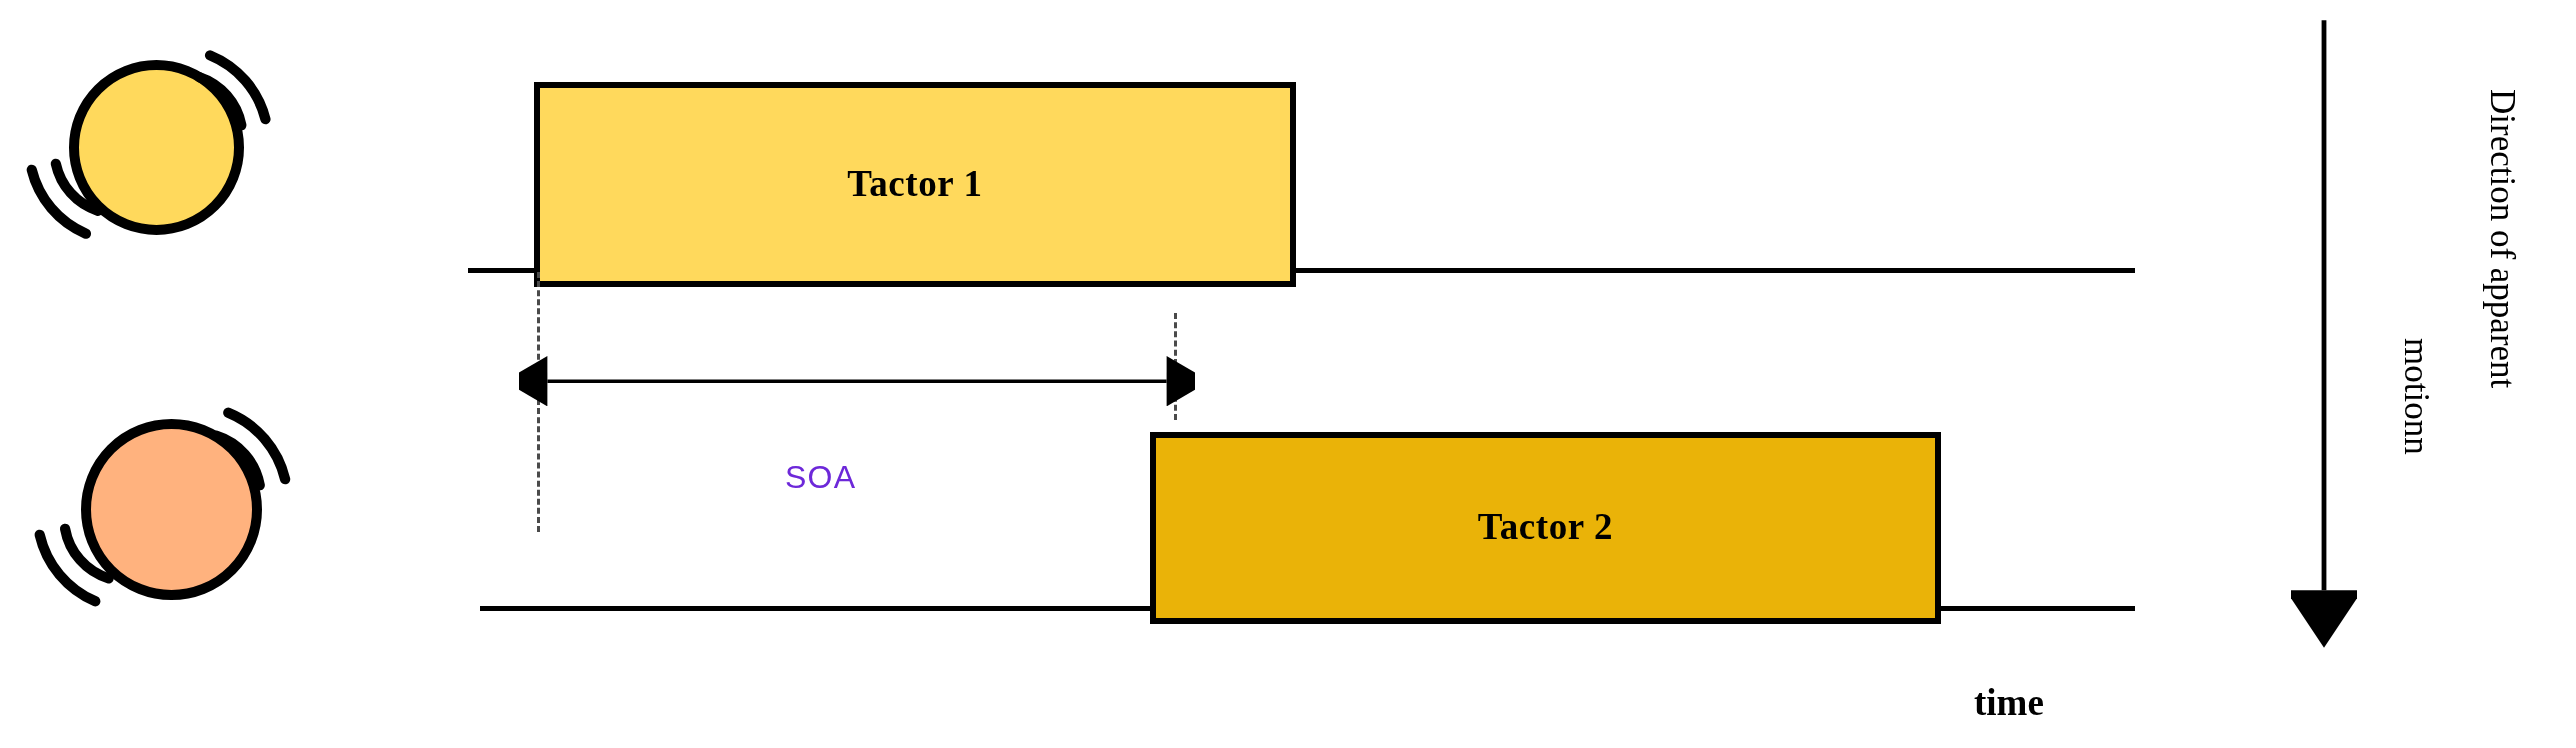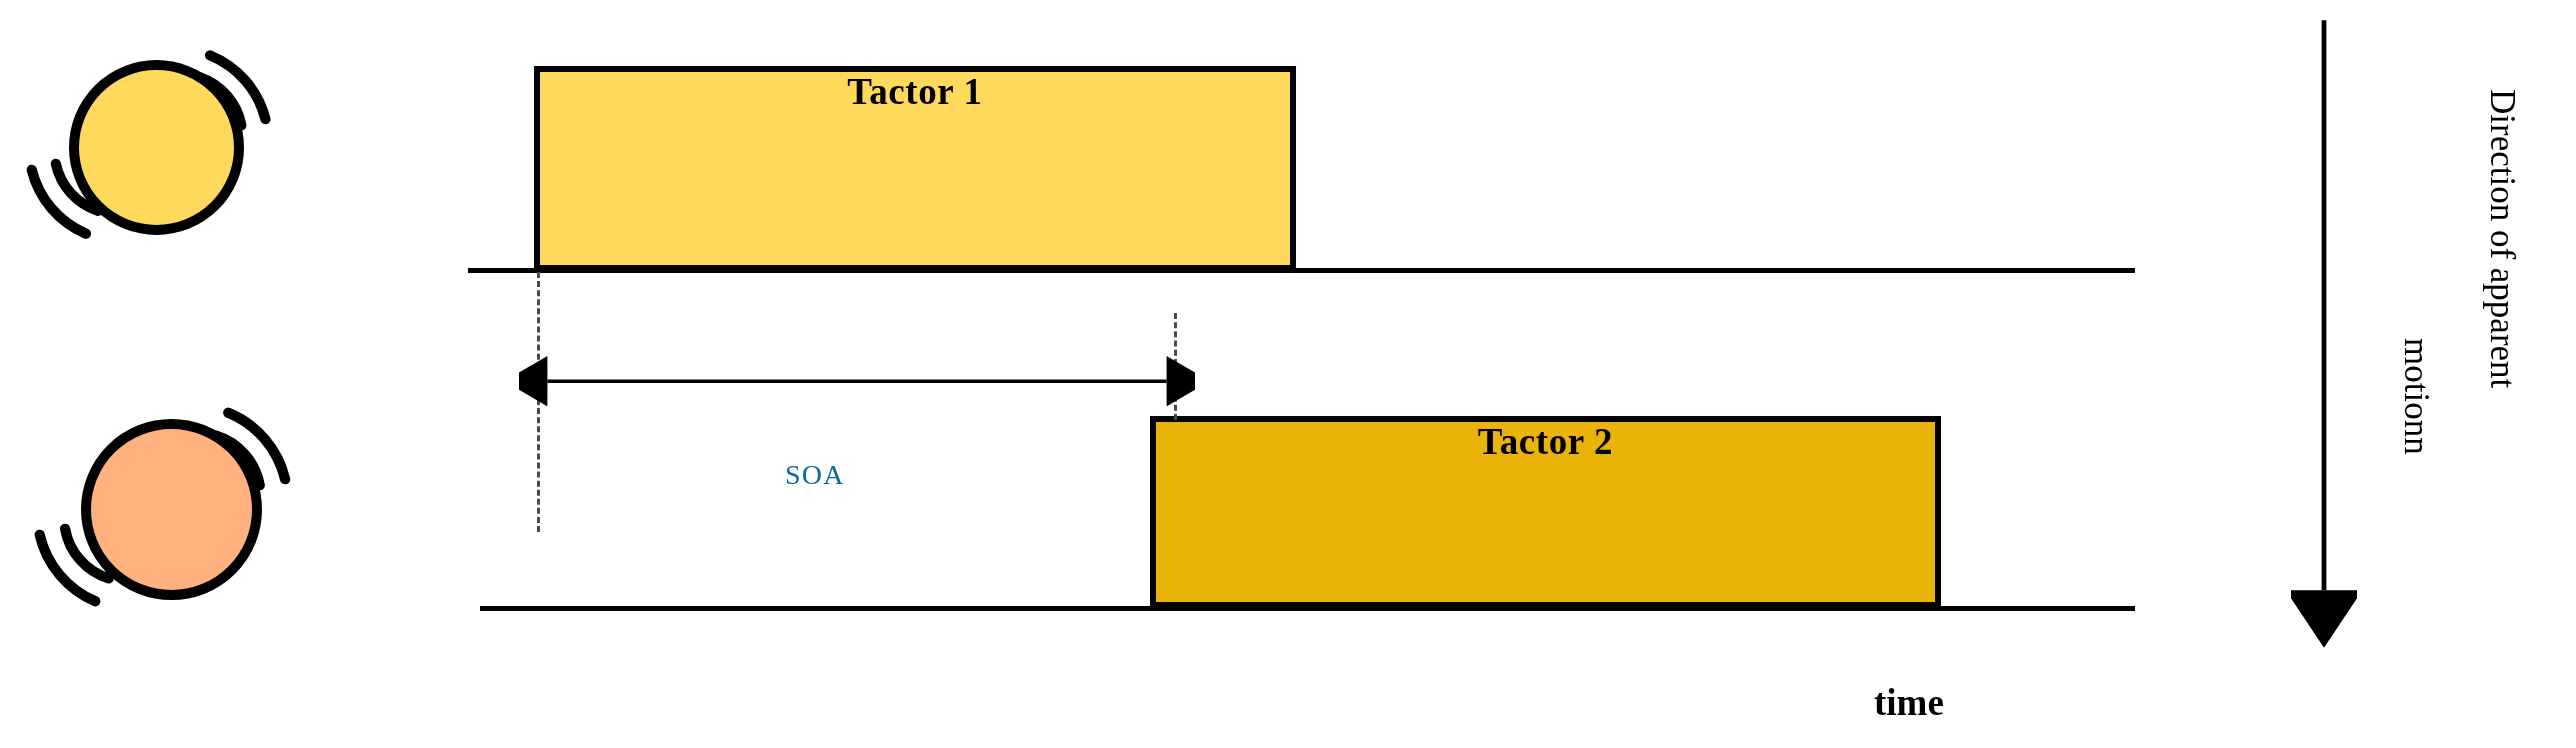--- a/index.html
+++ b/index.html
@@ -35,22 +35,23 @@
     background: #000000;
     height: 5.4px;
   }
 
   
   .pulse-box {
     position: absolute;
     border: 6.6px solid #000000;
     box-sizing: border-box;
     display: flex;
-    align-items: flex-start;
+    align-items: center;
     justify-content: center;
+    margin-top: 16px;
   }
   .pulse-label {
     font-family: "Liberation Serif", "DejaVu Serif", serif;
     font-weight: bold;
     font-size: 37px;
     color: #000000;
     letter-spacing: 0.6px;
     white-space: nowrap;
     margin-top: -2.4px;
   }
@@ -61,23 +62,23 @@
     width: 0;
     border-left: 3px dashed #4a4a4a;
   }
 
   
   #soa-arrow {
     position: absolute;
   }
   .soa-label {
     position: absolute;
-    font-family: Liberation Serif, serif;
-    font-size: 28px;
-    color: #0369a1;
+    font-family: Liberation Sans, sans-serif;
+    font-size: 32px;
+    color: #6d28d9;
     white-space: nowrap;
     letter-spacing: 1.2px;
   }
 
   
   #direction-arrow {
     position: absolute;
   }
   .rot-caption {
     position: absolute;
@@ -162,16 +163,16 @@
       <marker id="arrowDown" markerWidth="16" markerHeight="16" refX="3" refY="8" orient="auto" markerUnits="strokeWidth">
         <path d="M 3 0 L 3 16 L 15 8 z" fill="#000000"></path>
       </marker>
     </defs>
     <line x1="55" y1="12" x2="55" y2="962" stroke="#000000" stroke-width="8" marker-end="url(#arrowDown)"></line>
   </svg>
 
   <div class="rot-caption" style="left:2522px; top:89px;">Direction of apparent</div>
   <div class="rot-caption" style="left:2436px; top:338px;">motionn</div>
 
-  <div id="time-label" style="left:1874px; top:681px;">time</div>
+  <div id="time-label" style="left:1974px; top:681px;">time</div>
 
 </div>
 
 
 </body></html>

